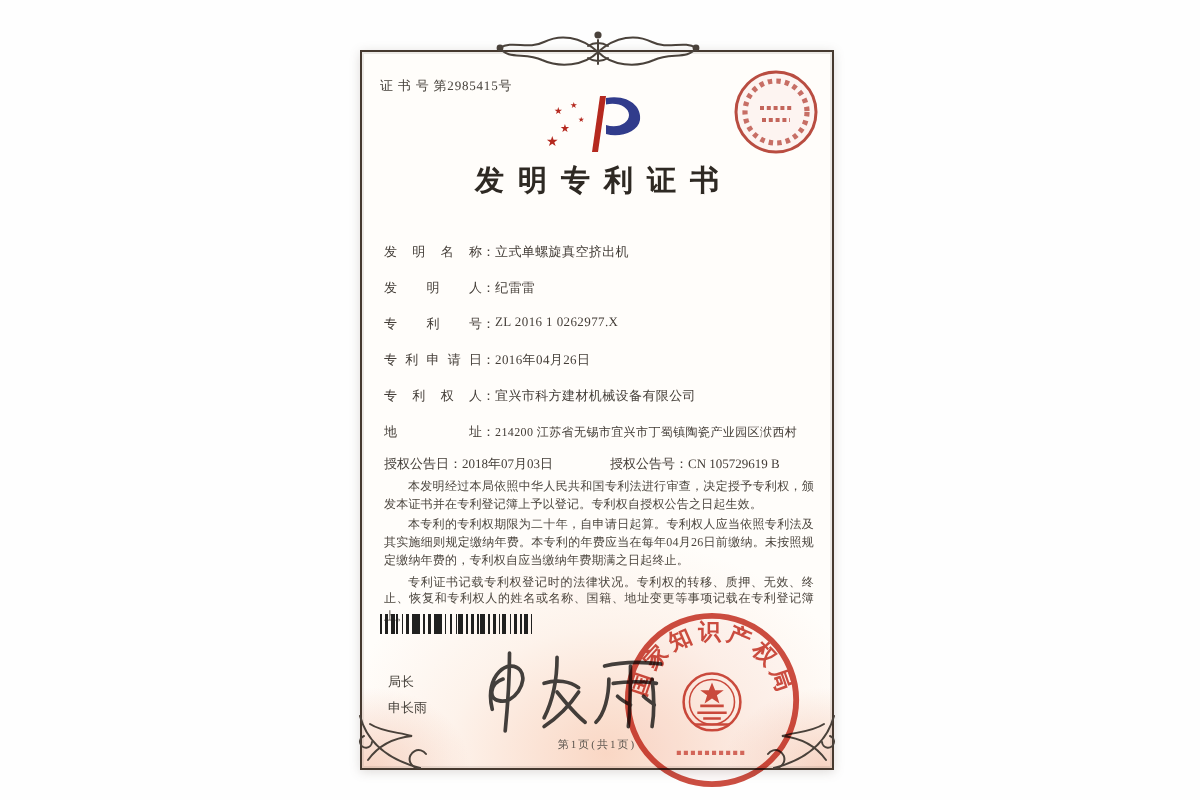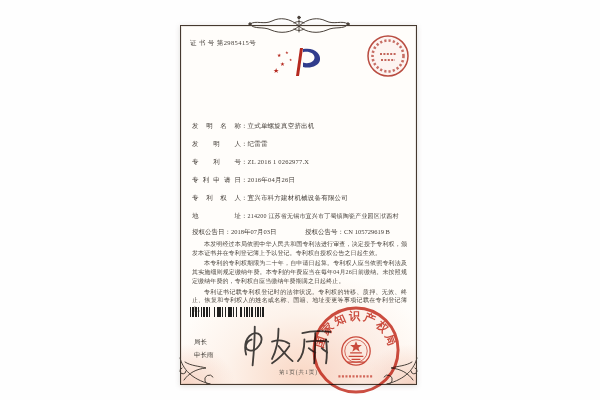--- a/index.html
+++ b/index.html
@@ -98,20 +98,21 @@
     <svg class="logo" viewBox="0 0 54 32">
       <text x="1" y="27" font-size="7" fill="#b5291f">★</text>
       <text x="8" y="20" font-size="5.5" fill="#b5291f">★</text>
       <text x="5" y="11" font-size="4.8" fill="#b5291f">★</text>
       <text x="13" y="8" font-size="4.2" fill="#b5291f">★</text>
       <text x="17" y="15" font-size="3.6" fill="#b5291f">★</text>
       <polygon points="24,30 28,2 31,2 27,30" fill="#b5291f"></polygon>
       <path d="M31,3 C43,1 49,8 48,14 C47,20 38,23 31,21 L31,16.5 C37,18.5 42.5,15.5 42.5,11.5 C42.5,7.5 37,4.8 31,6.2 Z" fill="#313c8c"></path>
     </svg>
 
+    <div class="title">发明专利证书</div>
 
     <div class="fields">
       <div class="frow">
         <span class="flabel">发明名称</span><span class="fcolon">：</span><span class="fvalue">立式单螺旋真空挤出机</span>
       </div>
       <div class="frow">
         <span class="flabel">发明人</span><span class="fcolon">：</span><span class="fvalue">纪雷雷</span>
       </div>
       <div class="frow">
         <span class="flabel">专利号</span><span class="fcolon">：</span><span class="fvalue">ZL 2016 1 0262977.X</span>

